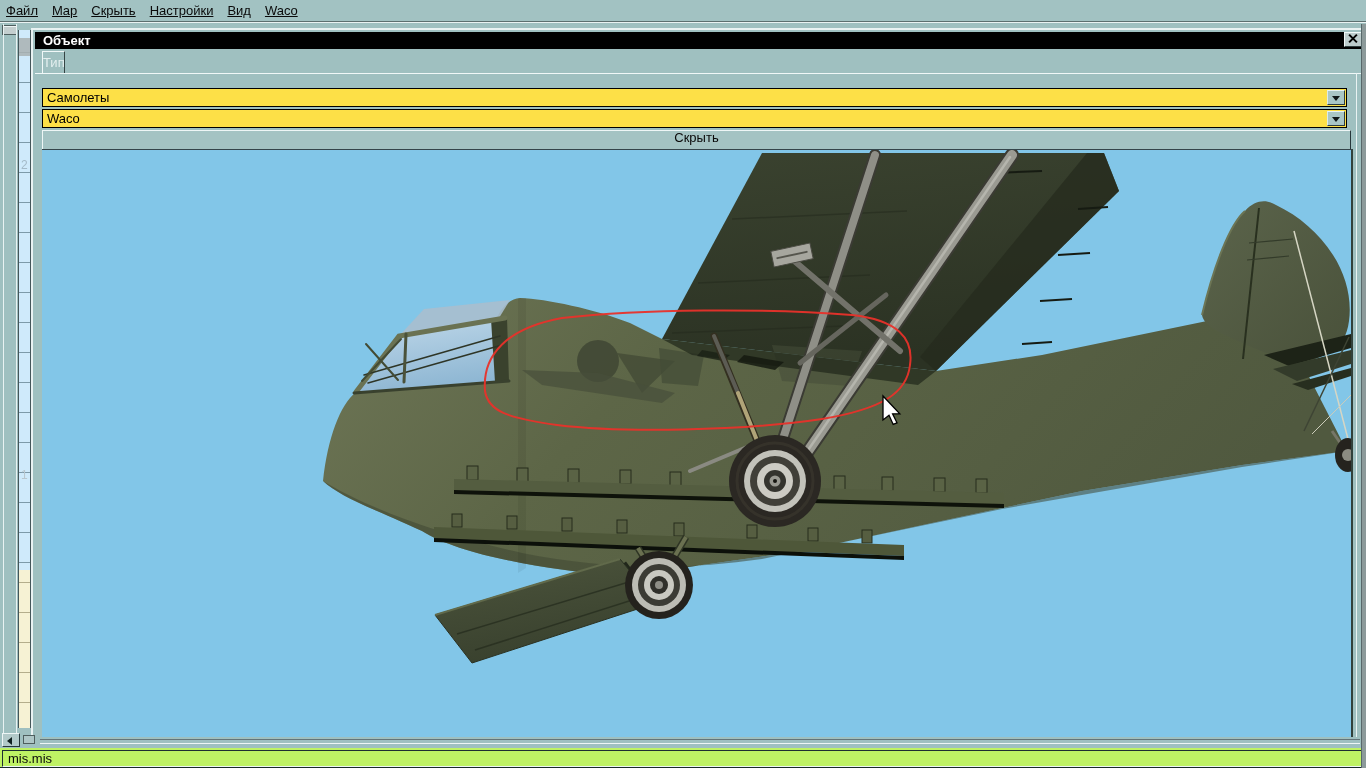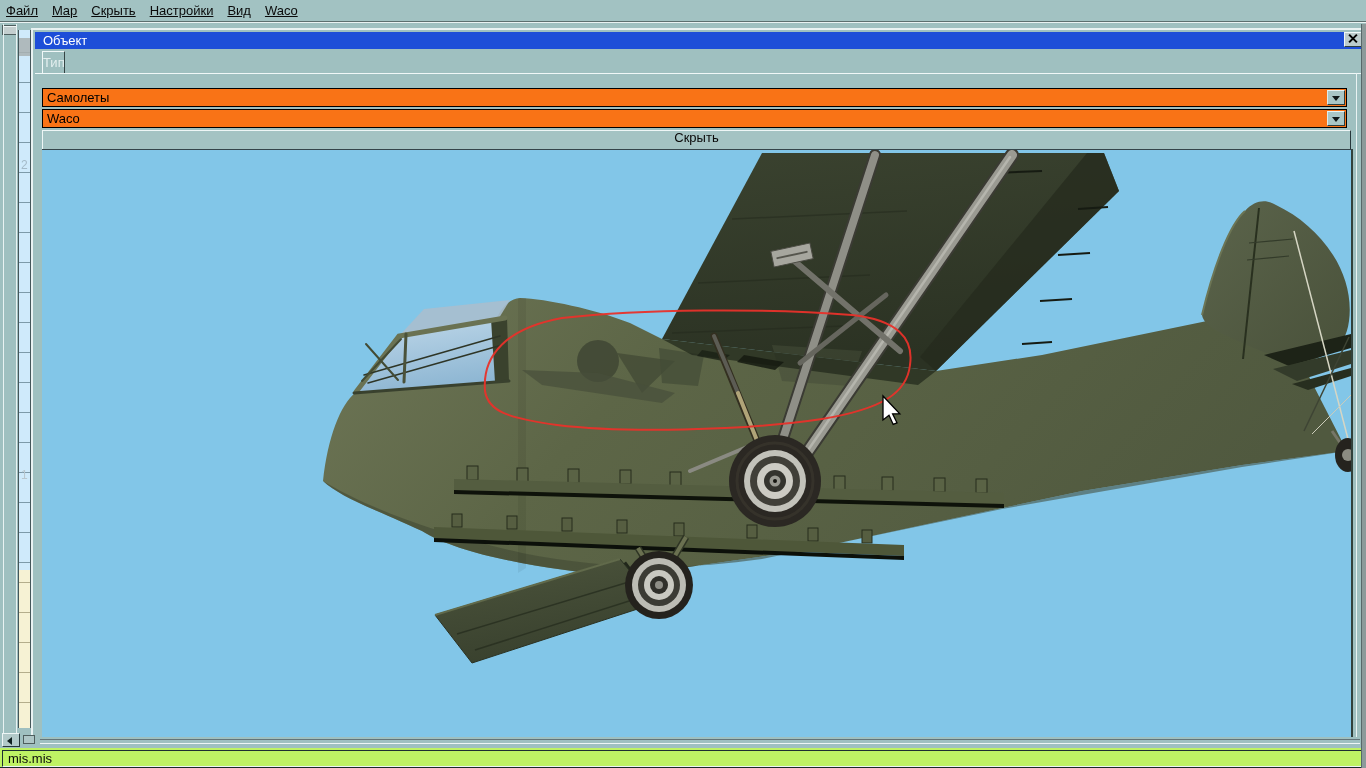--- a/index.html
+++ b/index.html
@@ -24,36 +24,36 @@
       background-position:0 -7px;}
   #ruler .rcream{position:absolute;left:0;top:540px;width:100%;height:158px;background:#f6f2d4;
       background-image:repeating-linear-gradient(to bottom,transparent 0 29px,rgba(125,118,80,.55) 29px 30px);
       background-position:0 -17px;}
   #ruler .rgray{position:absolute;left:0;top:8px;width:100%;height:18px;background:#a9b2b2;opacity:.85;}
   #ruler .rnum{position:absolute;left:2px;font-size:12px;color:#a4bac8;}
   #ruler-hl{position:absolute;left:31px;top:30px;width:2px;height:698px;background:#e9f2f2;}
   
   #dialog{position:absolute;left:31px;top:28px;width:1335px;height:709px;background:#9fc0c0;
           border-top:2px solid #e9f2f2;border-left:2px solid #e9f2f2;box-sizing:border-box;}
-  #titlebar{position:absolute;left:2px;top:2px;width:1327px;height:17px;background:#1d4ed8;
-            color:#ffffff;font-weight:normal;font-size:13px;line-height:17px;padding-left:8px;
+  #titlebar{position:absolute;left:2px;top:2px;width:1327px;height:17px;background:#000000;
+            color:#ffffff;font-weight:bold;font-size:13px;line-height:17px;padding-left:8px;
             box-sizing:border-box;cursor:default;}
   #closebtn{position:absolute;right:4px;top:2px;width:16px;height:13px;background:#bccccc;
             border-top:1px solid #f0f8f8;border-left:1px solid #f0f8f8;
             border-right:1px solid #2e3e3e;border-bottom:1px solid #2e3e3e;cursor:default;}
   #closebtn .xg{position:absolute;left:3px;top:1px;width:9px;height:9px;}
   #closebtn .xg::before,#closebtn .xg::after{content:"";position:absolute;left:4px;top:-1px;
             width:2px;height:11px;background:#000;}
   #closebtn .xg::before{transform:rotate(45deg);}
   #closebtn .xg::after{transform:rotate(-45deg);}
   #tab{position:absolute;left:9px;top:21px;width:23px;height:22px;background:#9fc0c0;
        border-top:1px solid #f0f8f8;border-left:1px solid #f0f8f8;border-right:1px solid #344444;
        font-size:13px;color:#e4efef;text-align:center;line-height:22px;box-sizing:border-box;cursor:default;}
   #tabline{position:absolute;left:2px;top:43px;width:1331px;height:1px;background:#f0f8f8;}
-  .combo{position:absolute;left:9px;width:1305px;height:19px;background:#f97316;
+  .combo{position:absolute;left:9px;width:1305px;height:19px;background:#fde047;
          border:1px solid #000;box-sizing:border-box;font-size:13px;color:#000;}
   .combo .cval{position:absolute;left:4px;top:1px;line-height:16px;white-space:nowrap;}
   .combo .cbtn{position:absolute;right:1px;top:1px;width:18px;height:15px;background:#a9c6c6;
          border-top:1px solid #e8f4f4;border-left:1px solid #dceaea;
          border-right:1px solid #2e3e3e;border-bottom:1px solid #2e3e3e;box-sizing:border-box;cursor:default;}
   .combo .arrow{position:absolute;left:4px;top:5px;width:0;height:0;
          border-left:4px solid transparent;border-right:4px solid transparent;border-top:5px solid #101818;}
   #combo1{top:58px;}
   #combo2{top:79px;}
   #hidebtn{position:absolute;left:9px;top:100px;width:1309px;height:32px;background:#a4c3c3;

